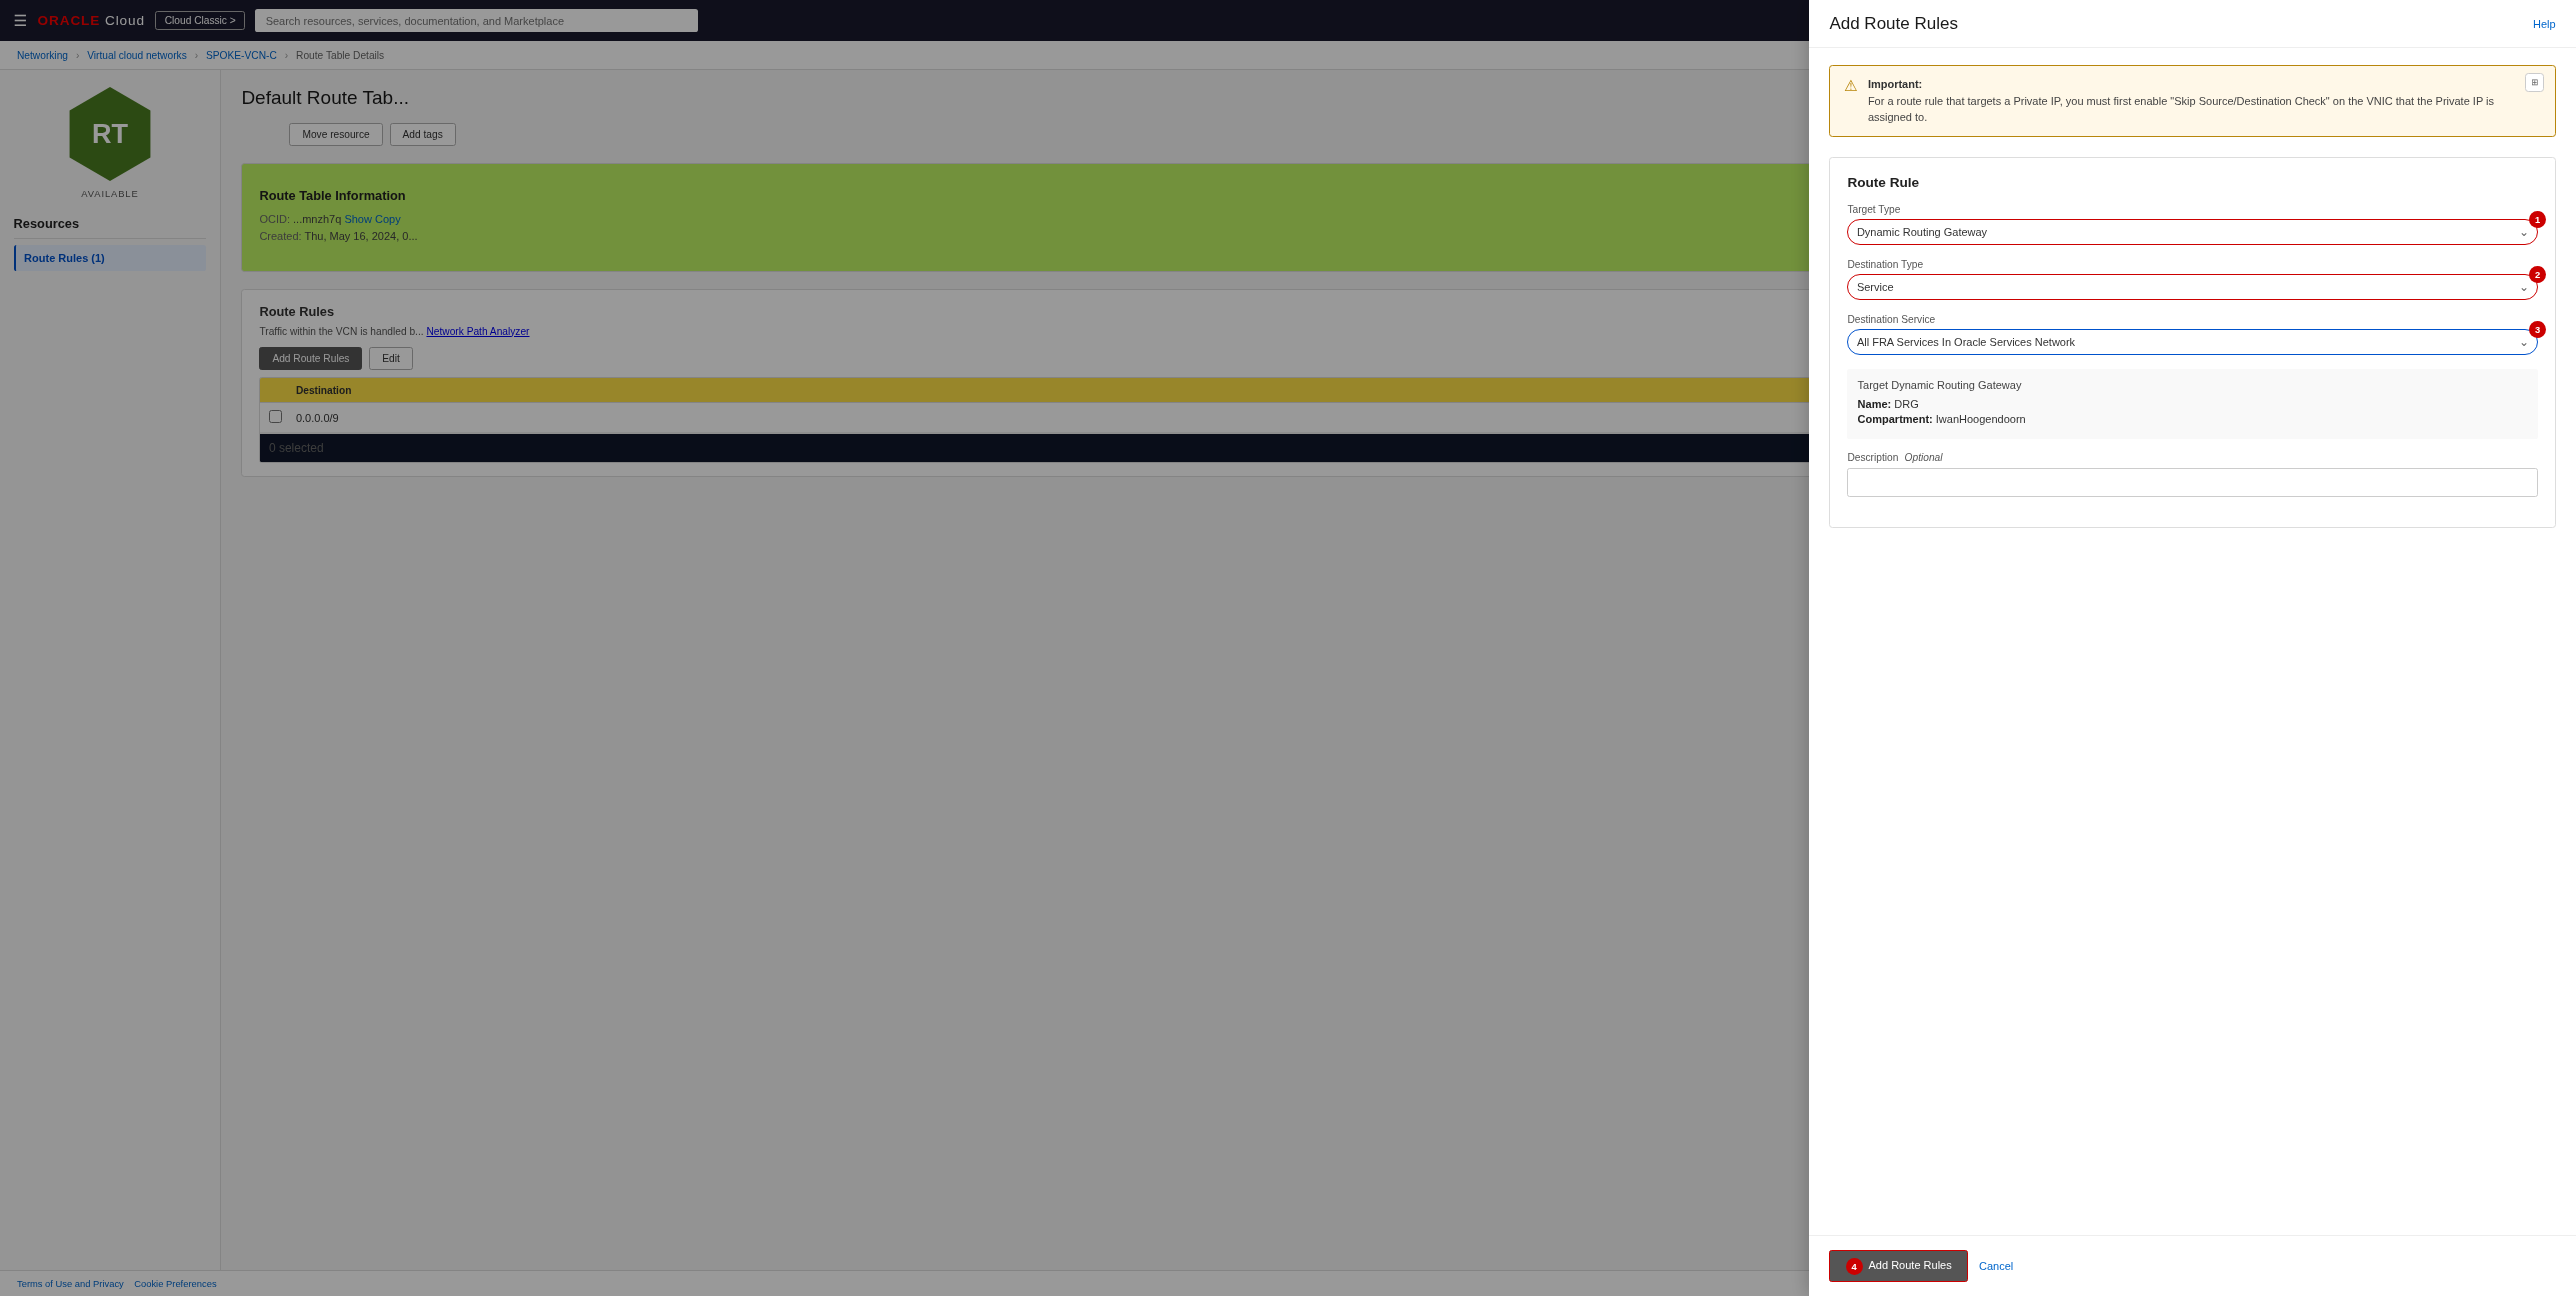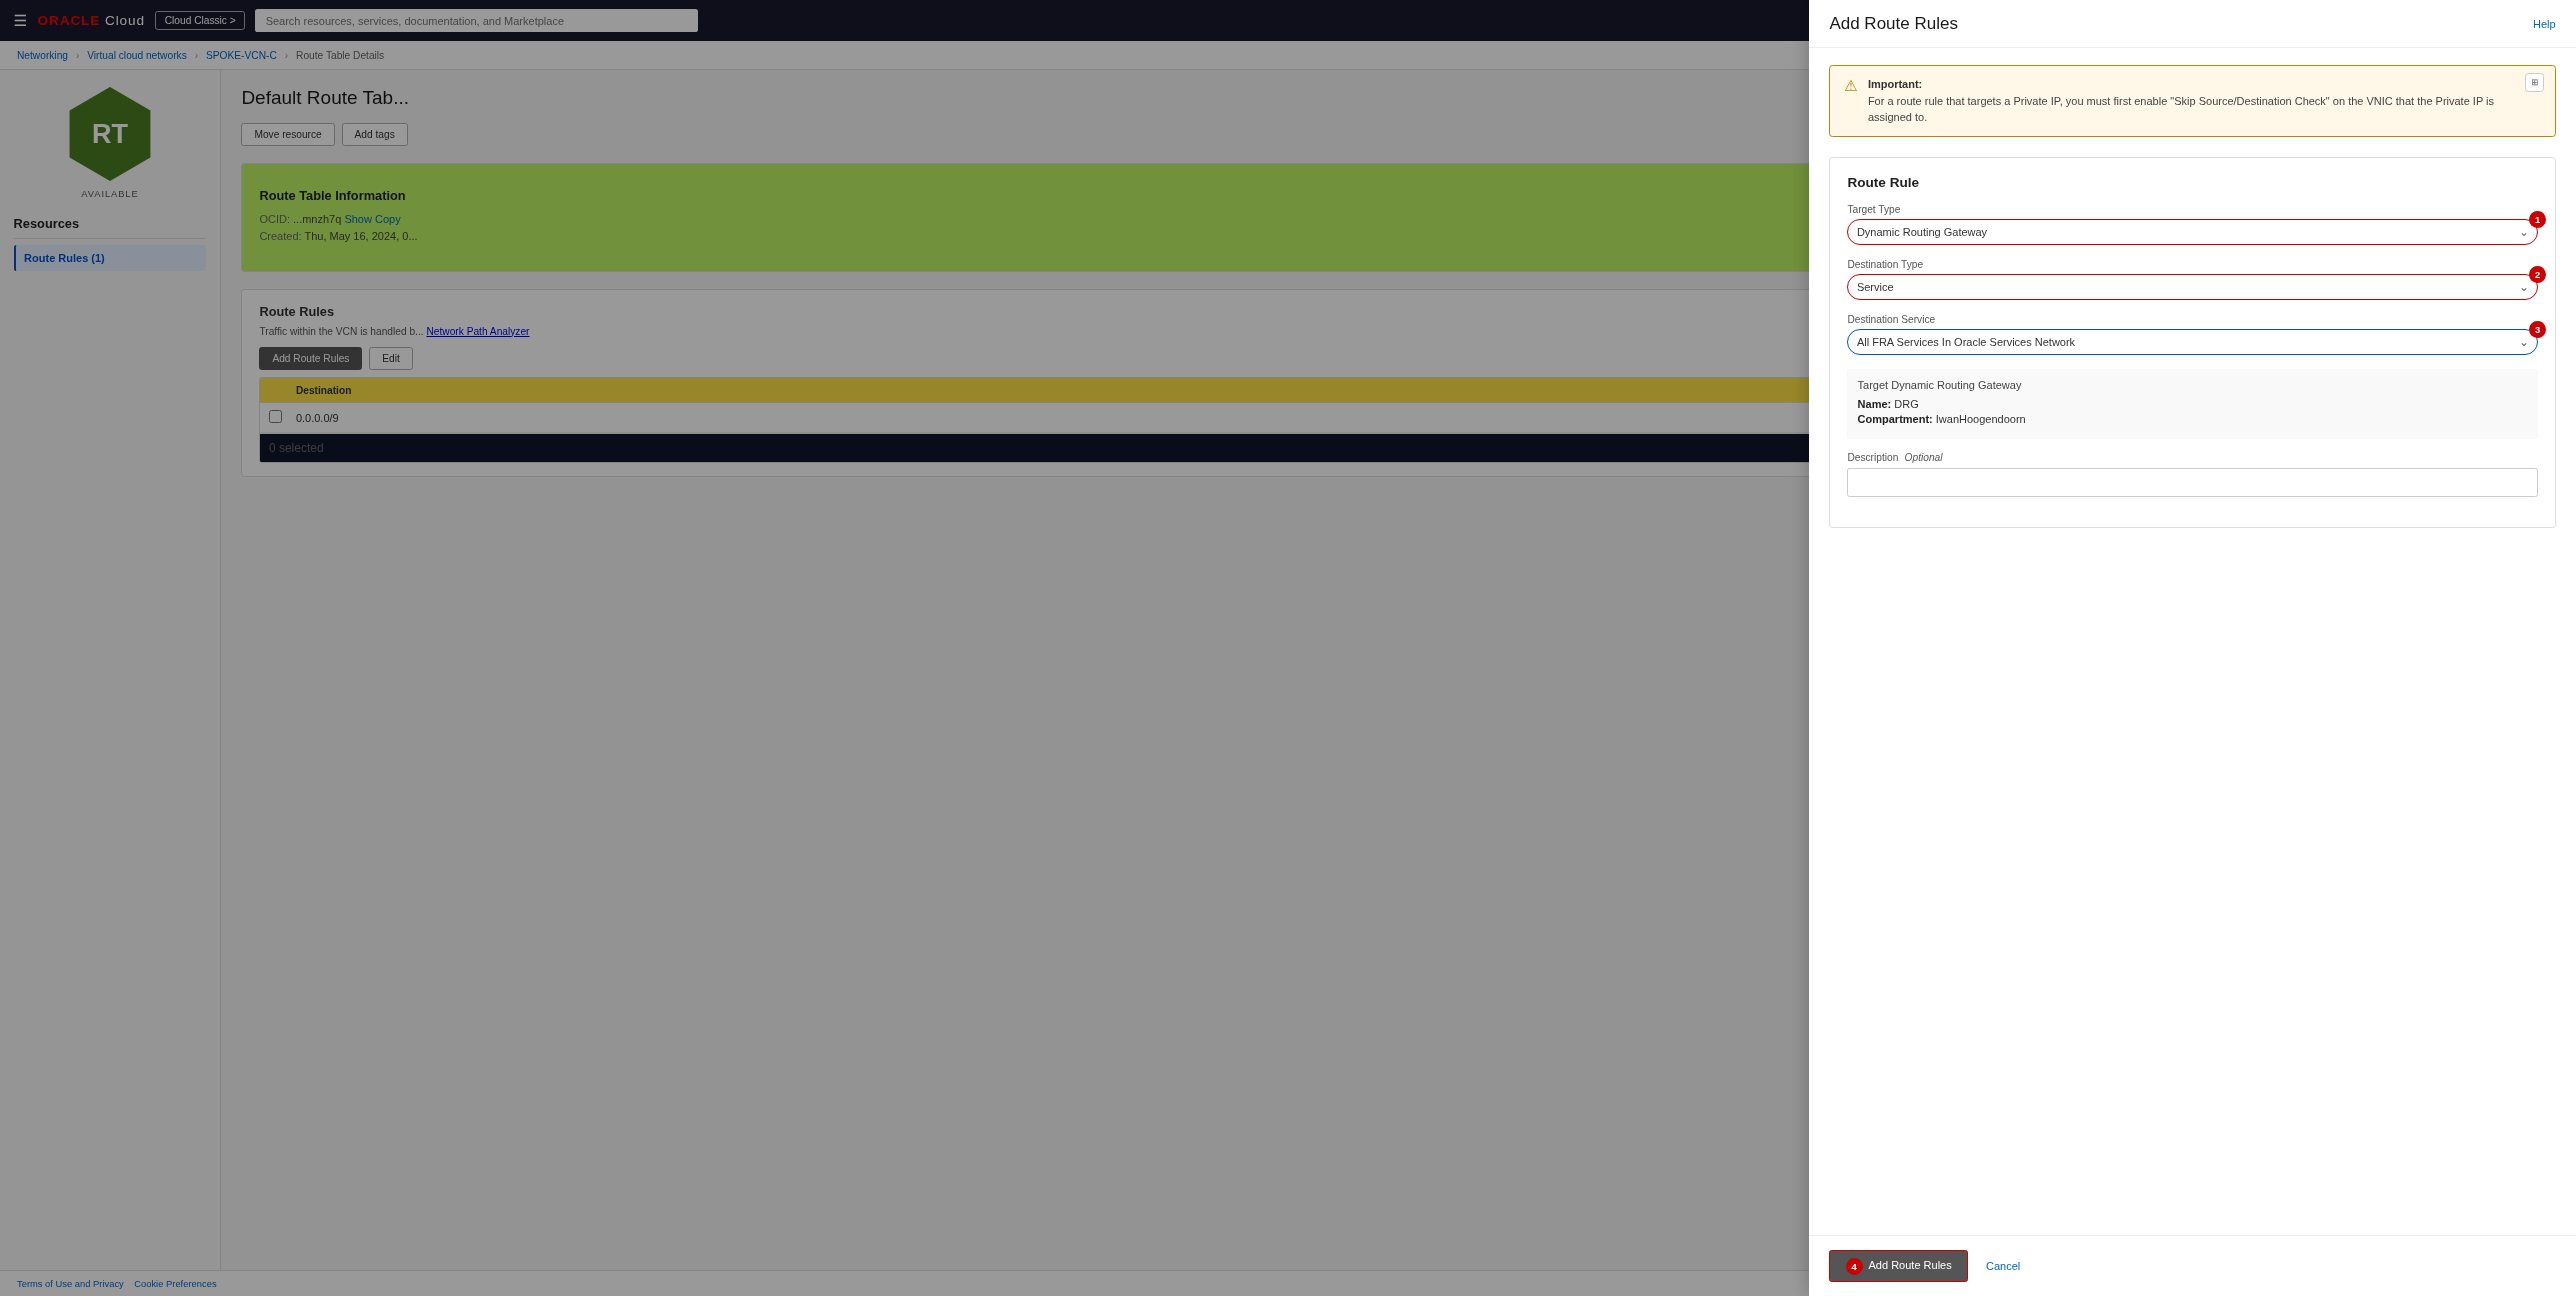--- a/index.html
+++ b/index.html
@@ -116,21 +116,21 @@
 
     
     .content-panel {
       flex: 1;
       padding: 17px 20.4px;
       overflow-y: auto;
       background: #f5f5f5;
       position: relative;
     }
     .page-title { font-size: 19px; font-weight: 400; color: #1a1a1a; margin-bottom: 13.6px; }
-    .action-bar { display: flex; gap: 6.8px; margin-bottom: 17px; }
+    .action-bar { display: flex; gap: 6.8px; margin-bottom: 17px; margin-left: 48px; }
     .btn-secondary {
       padding: 5.1px 12px;
       border: 0.9px solid #b0b0b0;
       background: #fff;
       border-radius: 2.6px;
       cursor: pointer;
       font-size: 10.2px;
       color: #333;
     }
     .btn-primary-dark {
@@ -311,21 +311,21 @@
       font-size: 11px;
       min-height: 29px;
     }
 
     
     .modal-footer {
       padding: 13.6px 20.4px;
       border-top: 0.9px solid #eee;
       display: flex;
       align-items: center;
-      gap: 18px;
+      gap: 11px;
     }
     .btn-modal-primary {
       padding: 6.8px 15.3px;
       background: #555;
       color: #fff;
       border: 1.7px solid #cc0000;
       border-radius: 2.6px;
       font-size: 11px;
       cursor: pointer;
       font-weight: 500;

